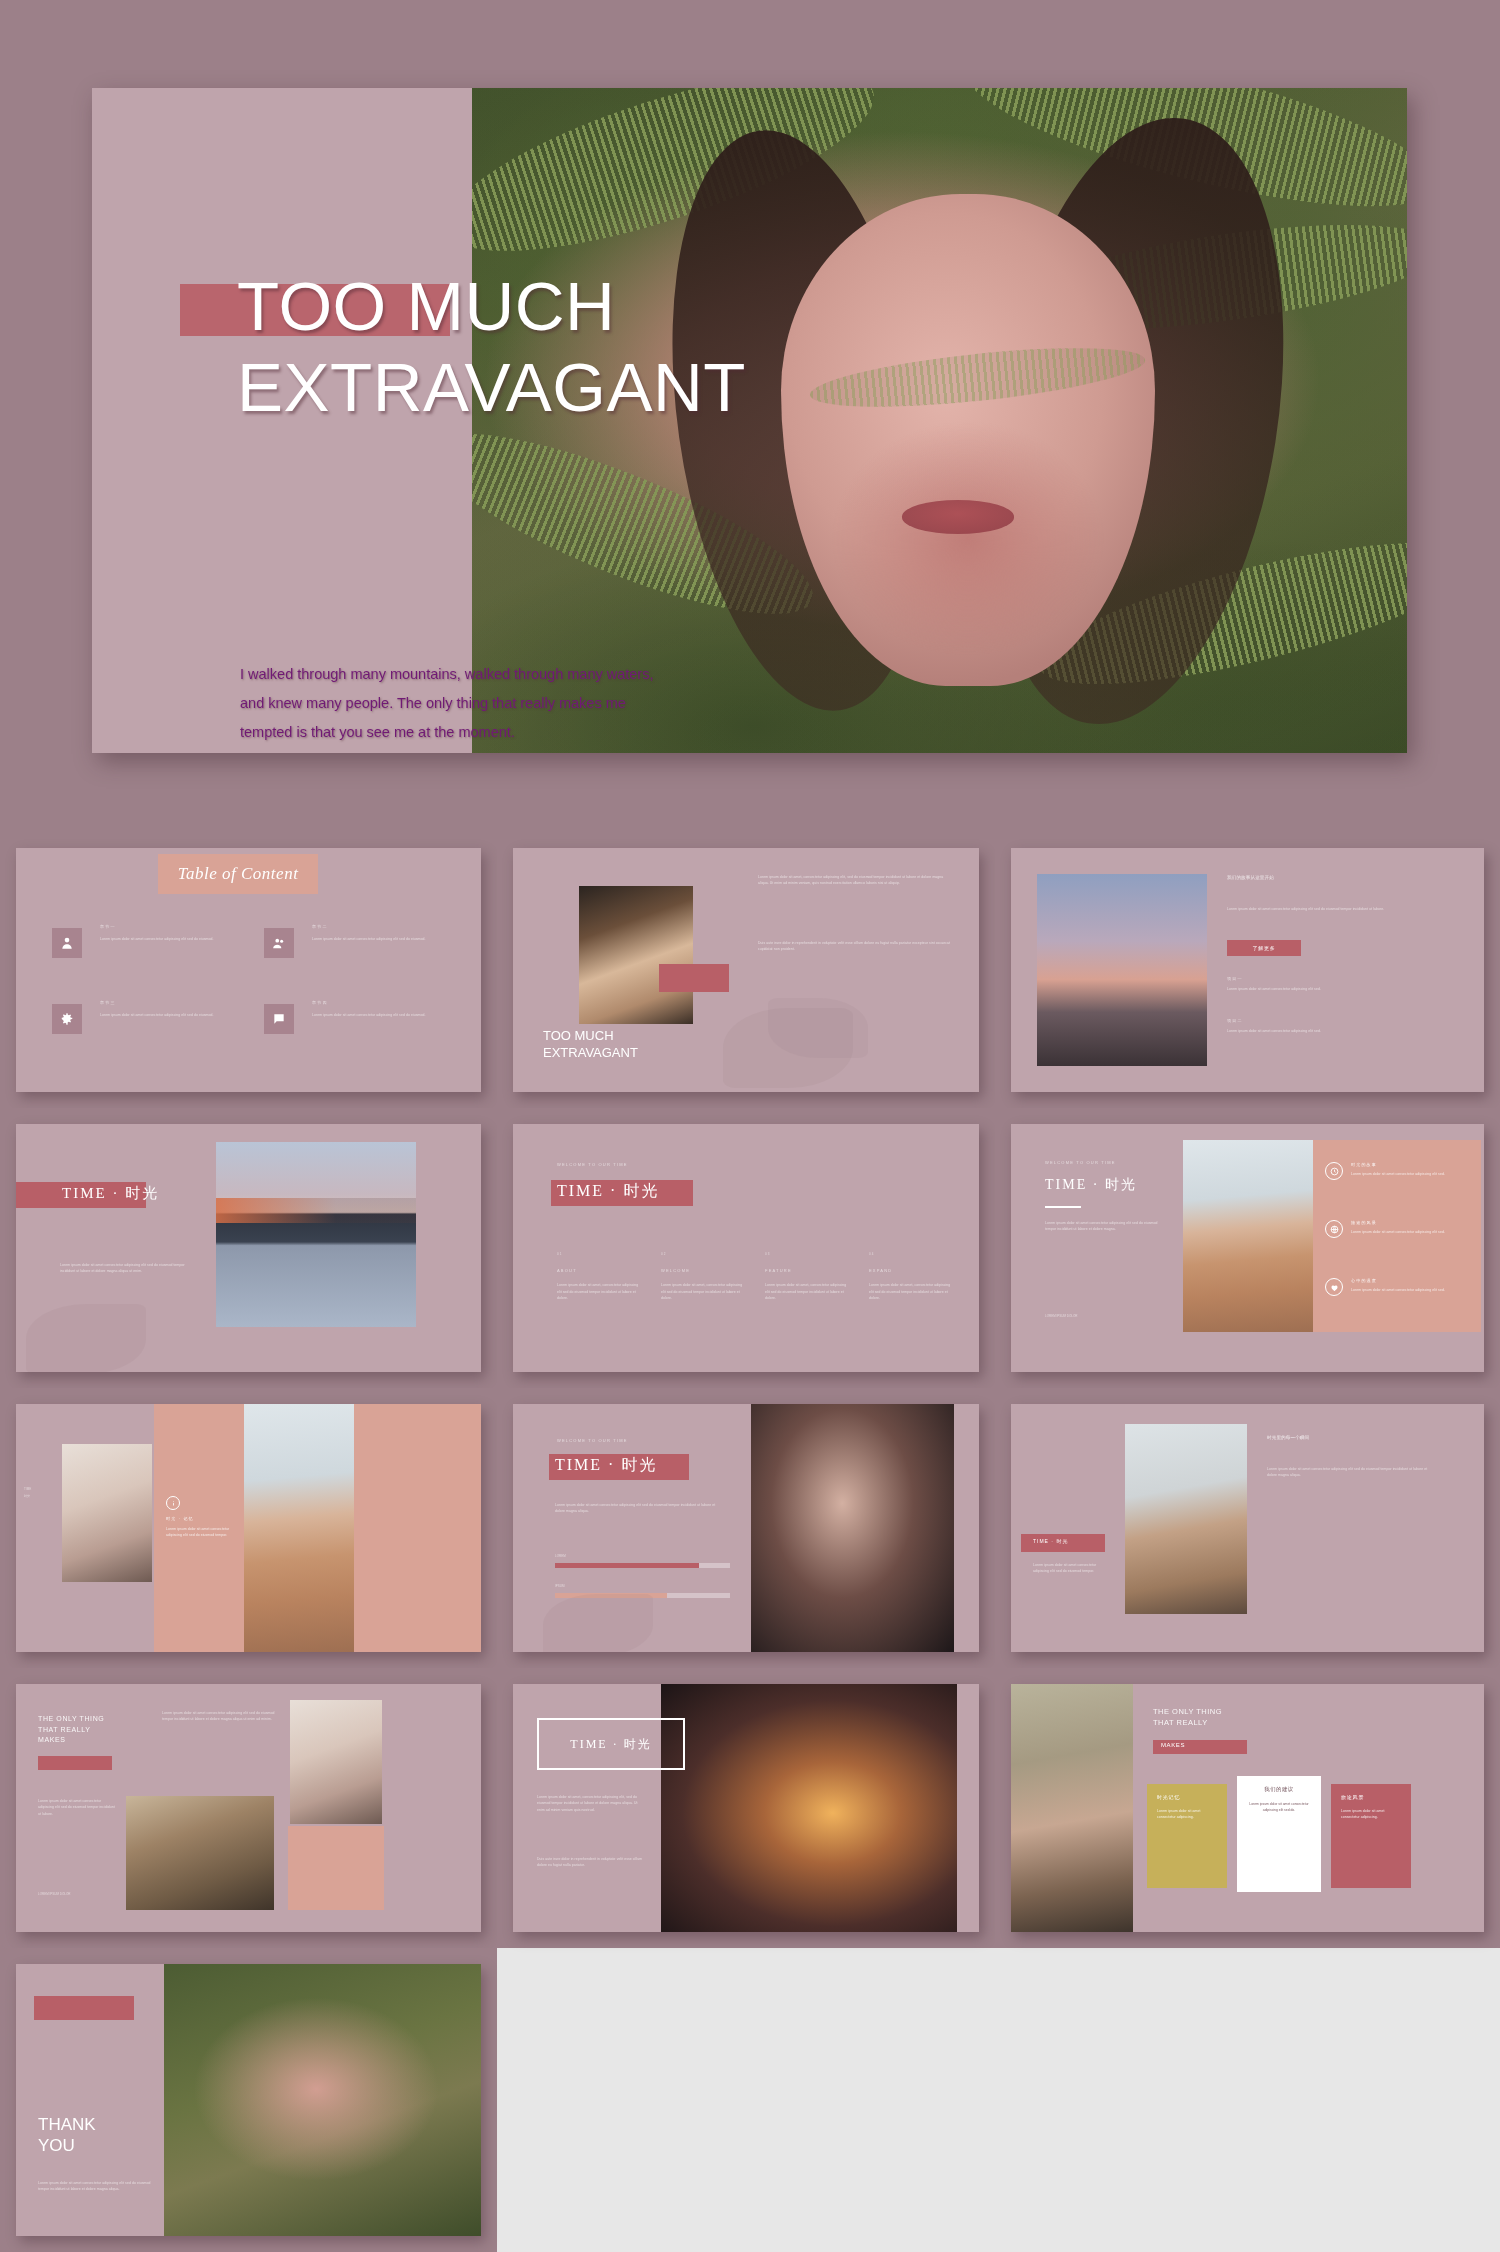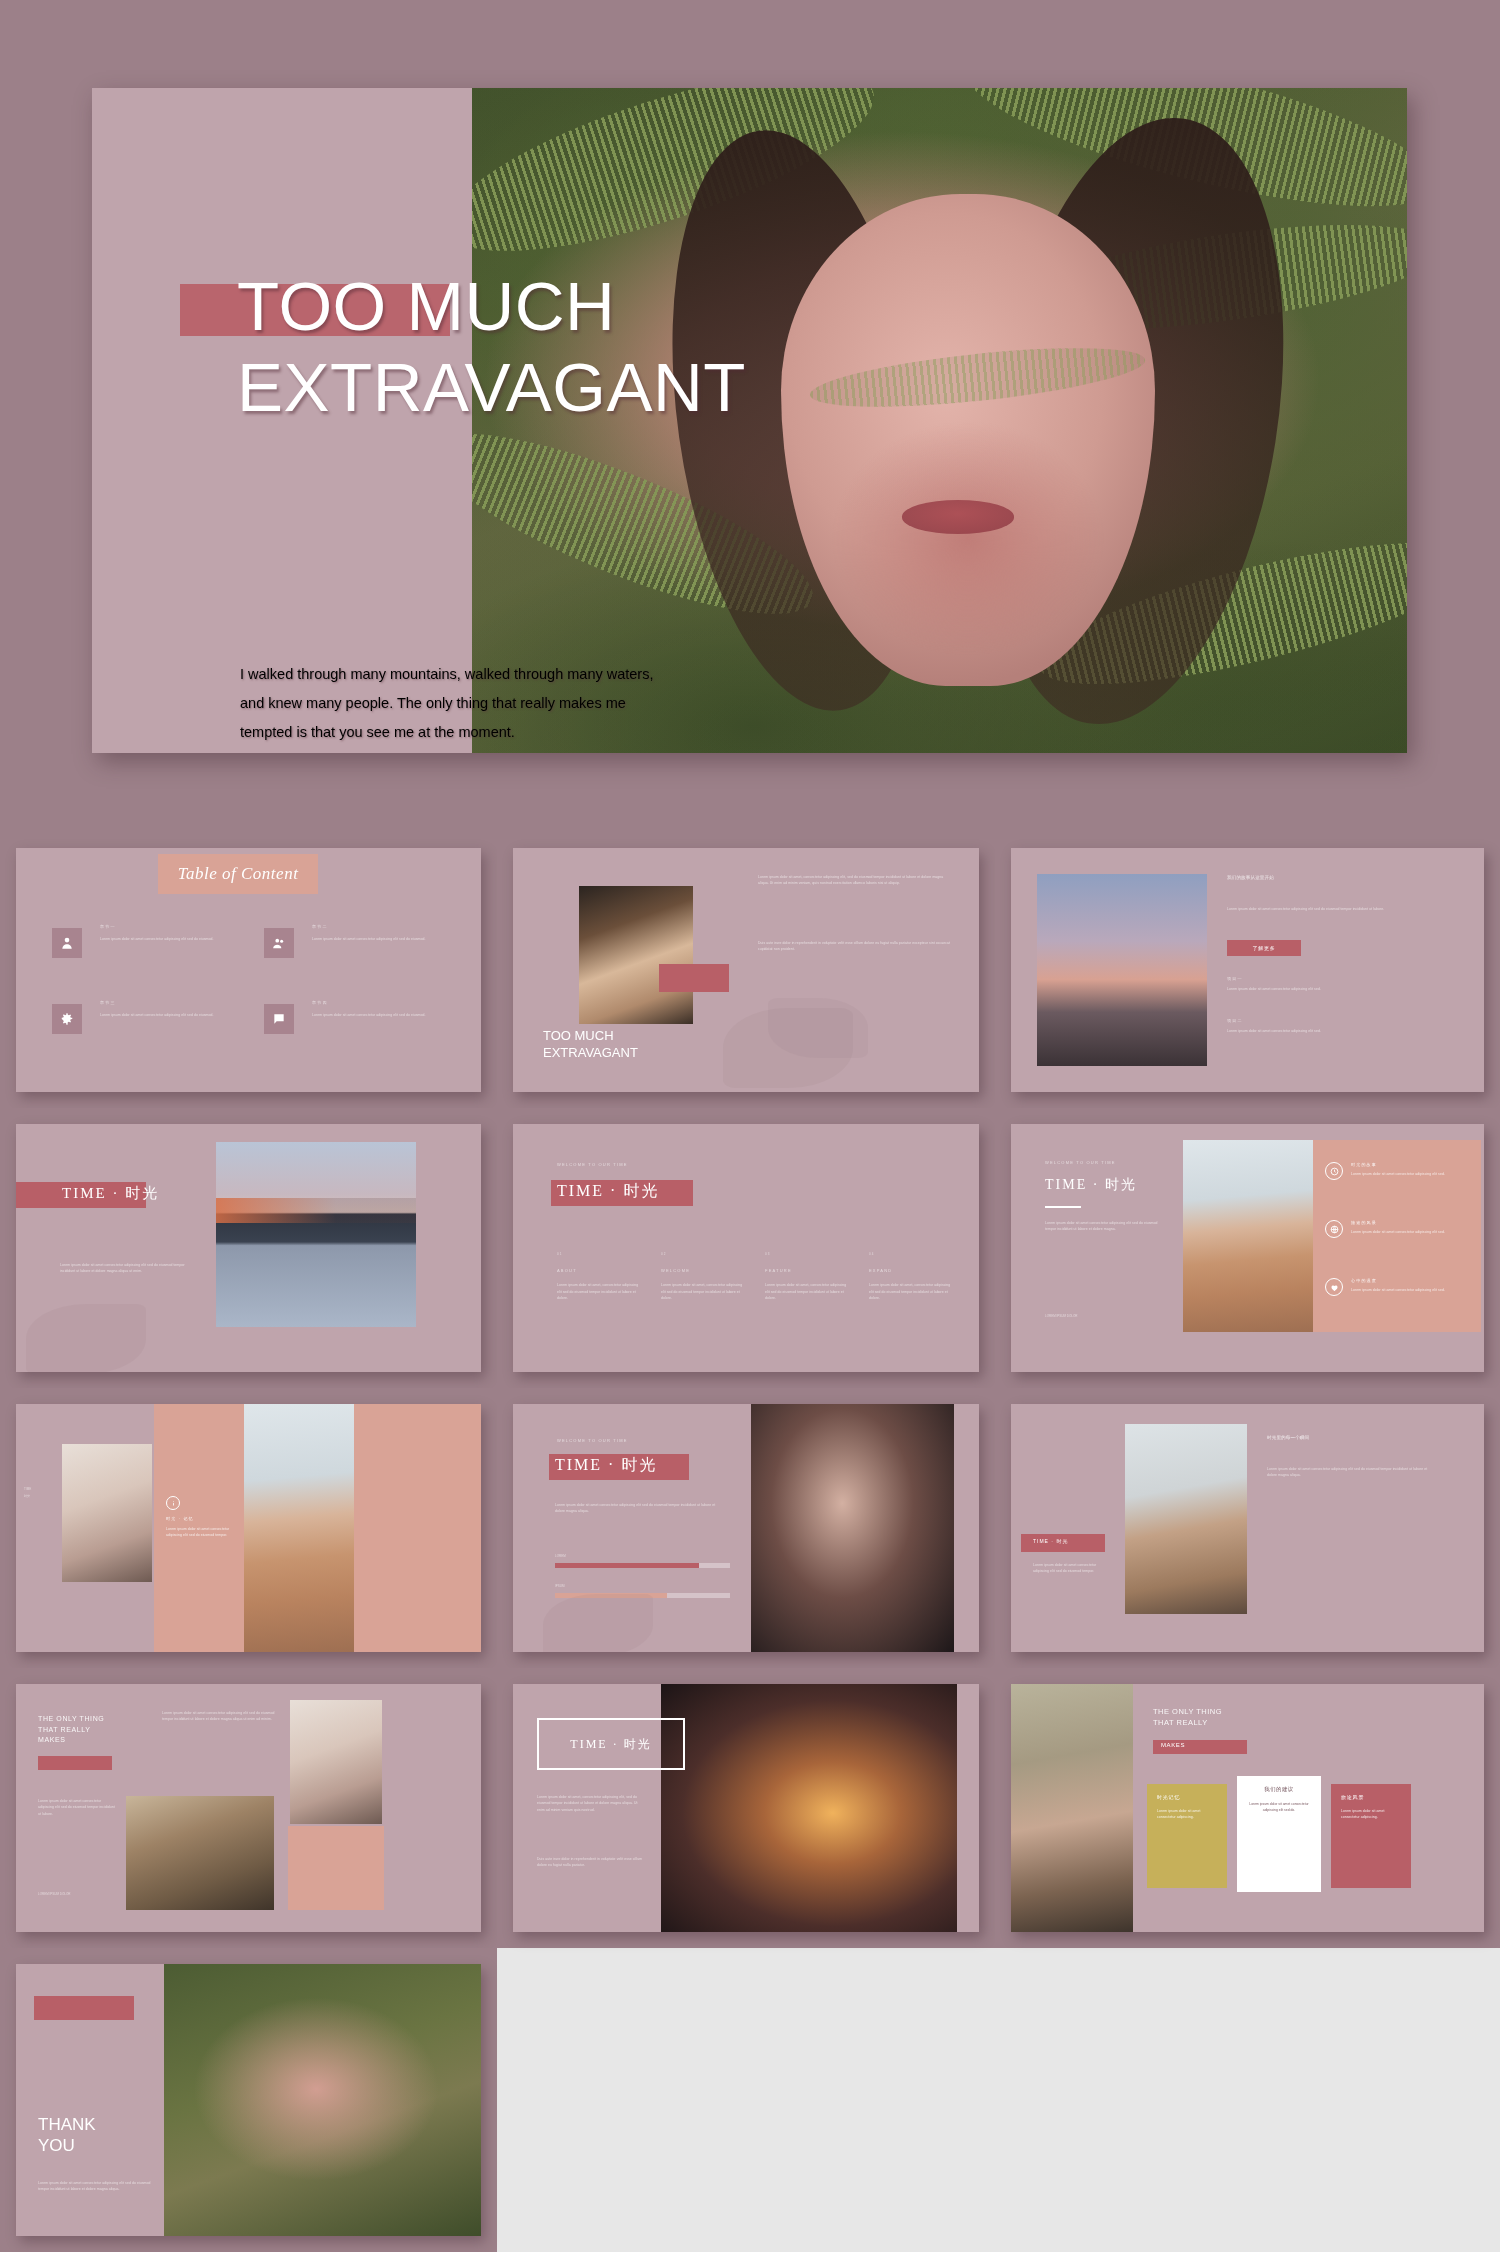--- a/index.html
+++ b/index.html
@@ -35,21 +35,21 @@
     background: #b85f67; opacity: .92;
   }
   .hero-title {
     position: absolute; left: 145px; top: 178px; width: 900px;
     color: #fff; font-size: 69px; line-height: 1.18; letter-spacing: .5px;
     font-weight: 400; text-shadow: 2px 3px 3px rgba(80,40,50,.45);
     white-space: pre-line;
   }
   .hero-body {
     position: absolute; left: 148px; top: 572px; width: 430px;
-    color: #000000; font-size: 14.5px; line-height: 2.0;
+    color: #701a75; font-size: 14.5px; line-height: 2.0;
     text-shadow: 1px 1px 2px rgba(90,50,60,.5);
   }
 
   
   .ph-fern {
     position: absolute; inset: 0;
     background:
       radial-gradient(ellipse 62% 52% at 46% 44%, rgba(215,160,150,.96) 0%, rgba(197,136,127,.75) 38%, rgba(120,105,70,0) 72%),
       radial-gradient(ellipse 30% 46% at 17% 30%, rgba(78,96,50,.92), rgba(50,66,32,.2) 70%),
       radial-gradient(ellipse 34% 50% at 86% 28%, rgba(86,104,56,.92), rgba(48,64,30,.2) 70%),

